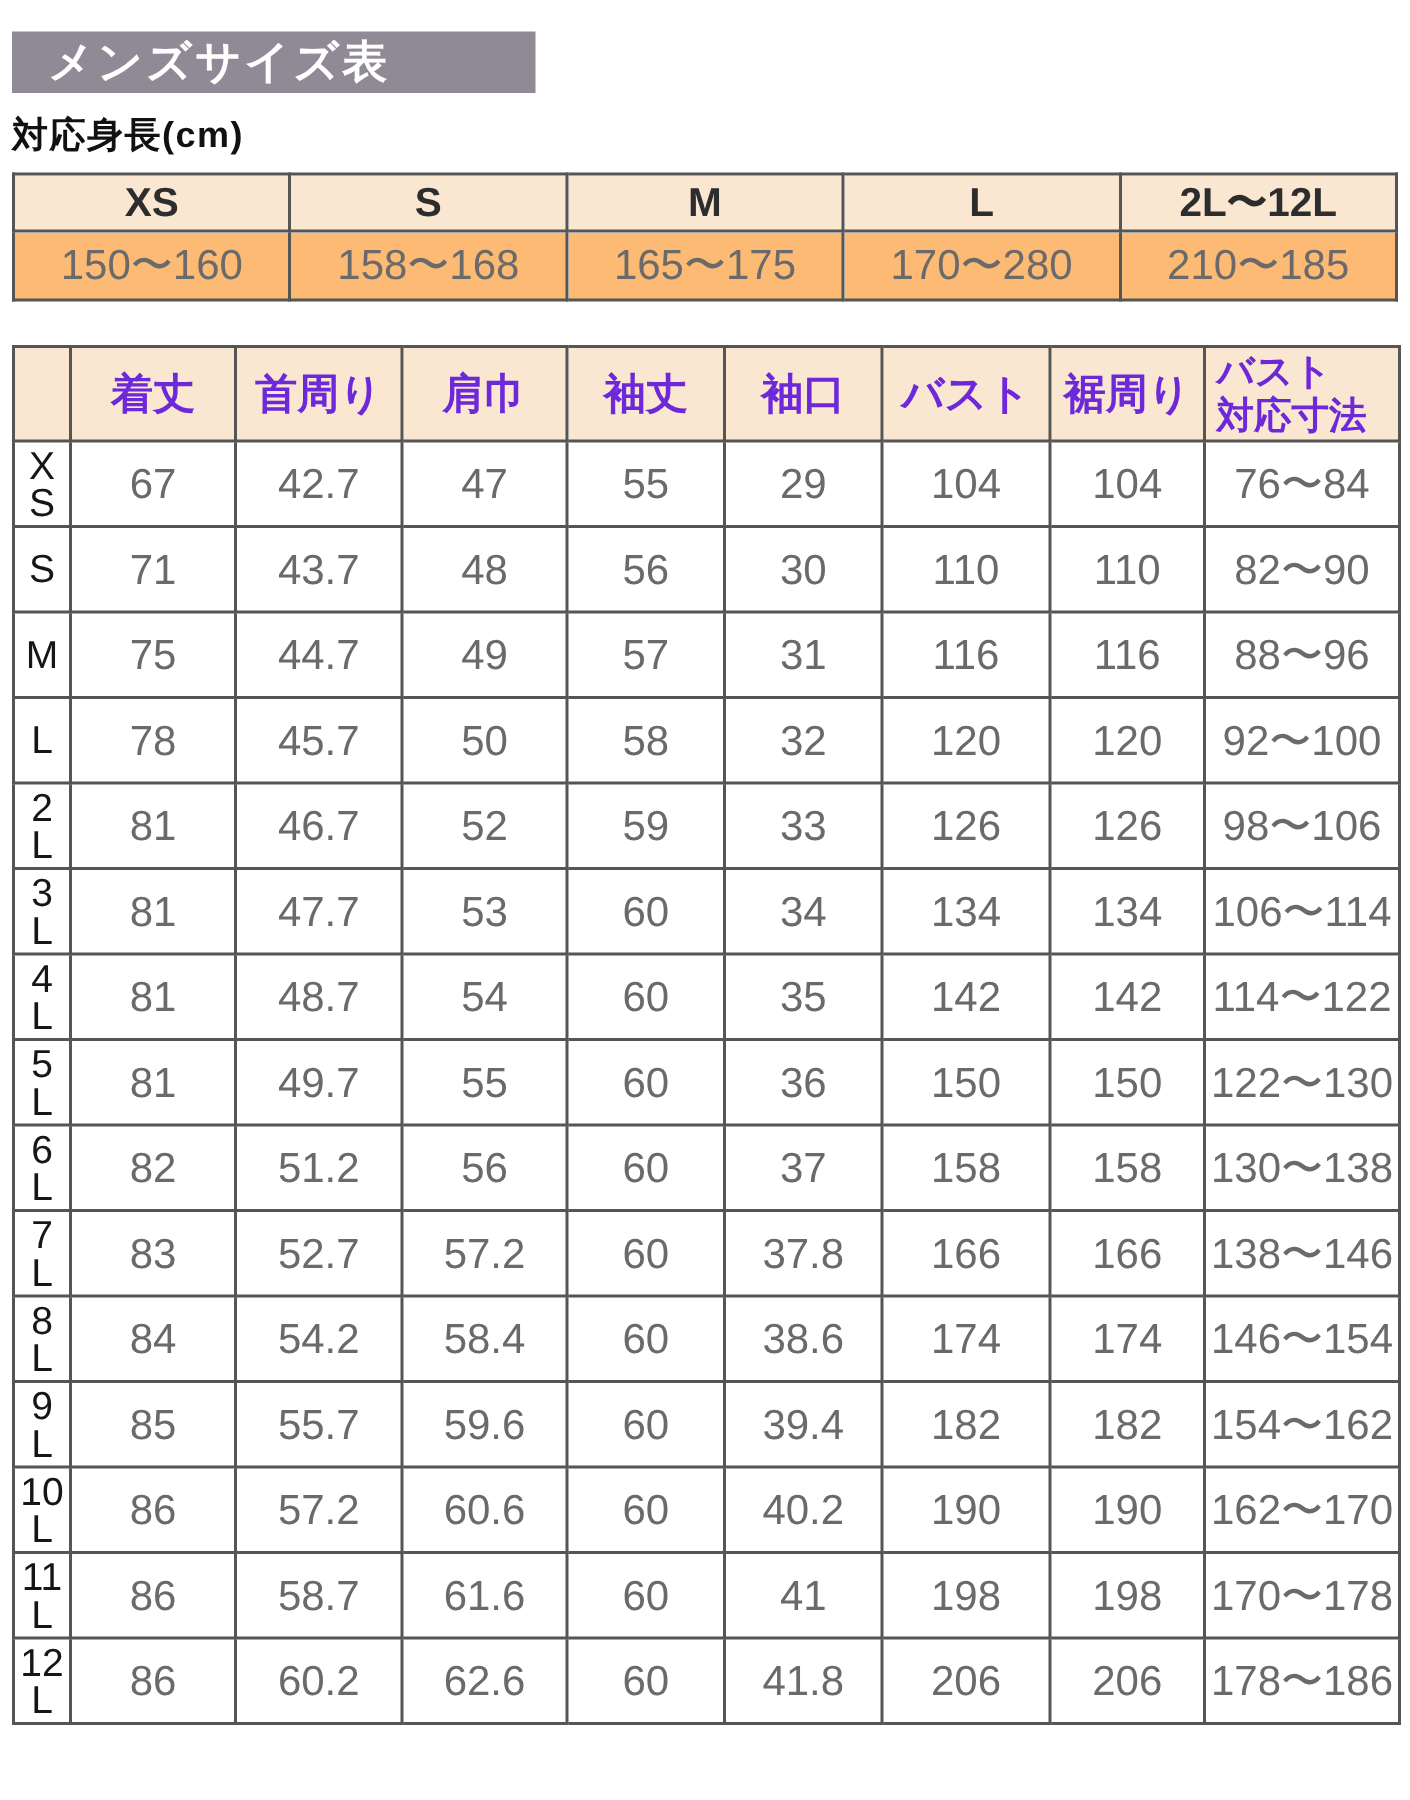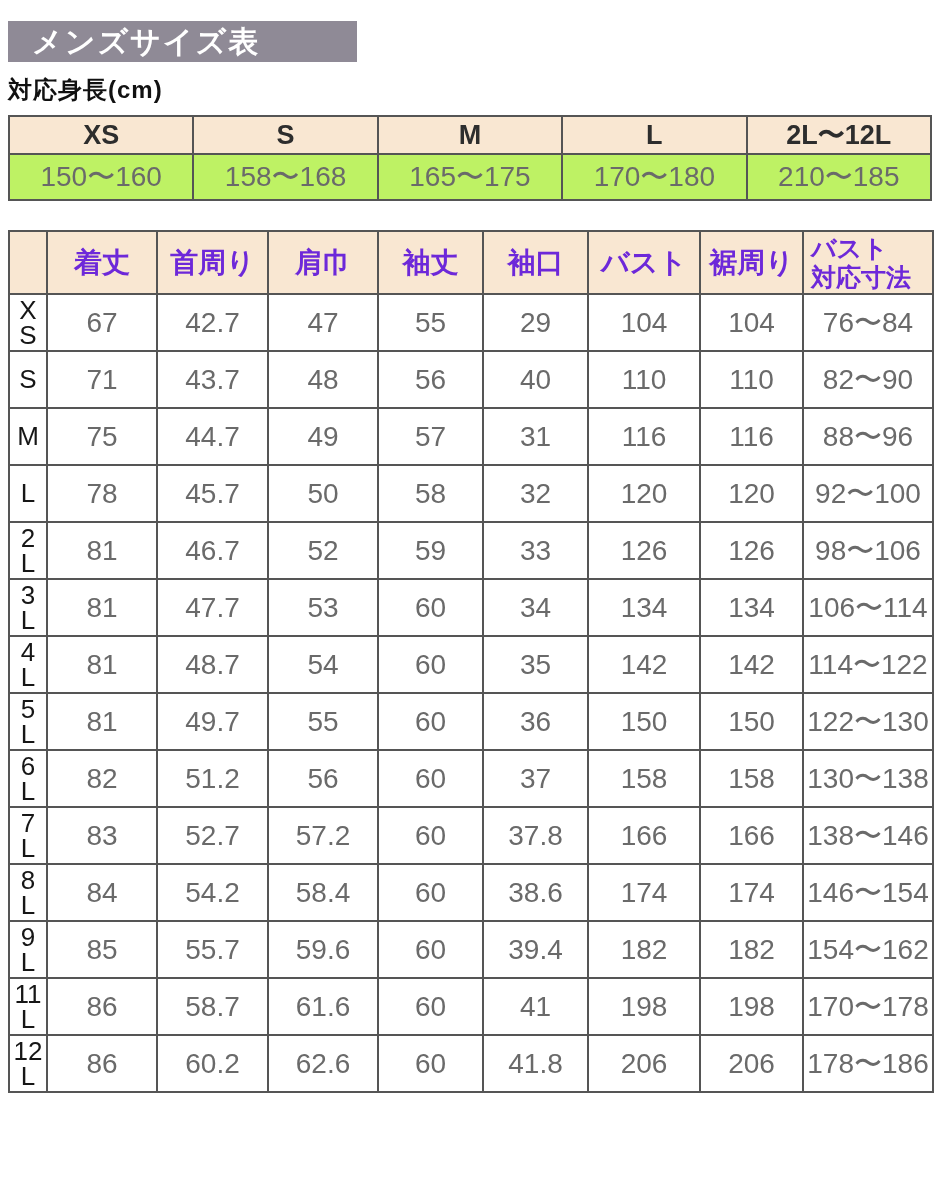--- a/index.html
+++ b/index.html
@@ -47,21 +47,21 @@
   }
   
   .height-table th {
     background: #f9e7d2;
     height: 31px;
     font-size: 27px;
     font-weight: bold;
     color: #2d2d2d;
   }
   .height-table td {
-    background: #bef264;
+    background: #fdba74;
     height: 44px;
     font-size: 28px;
     font-weight: normal;
     color: #6a6a6a;
   }
   
   .size-table {
     margin-top: 29px;
   }
   .size-table thead th {
@@ -111,21 +111,21 @@
           <th>M</th>
           <th>L</th>
           <th>2L〜12L</th>
         </tr>
     </thead>
     <tbody>
       <tr id="height-value-row">
           <td>150〜160</td>
           <td>158〜168</td>
           <td>165〜175</td>
-          <td>170〜180</td>
+          <td>170〜280</td>
           <td>210〜185</td>
         </tr>
     </tbody>
   </table>
 
   <table class="size-table">
     <colgroup>
       <col style="width:38px">
       <col style="width:110px">
       <col style="width:111px">
@@ -162,21 +162,21 @@
           <td class="value">104</td>
           <td class="value">104</td>
           <td class="value">76〜84</td>
         </tr>
         <tr>
           <td class="size-label">S</td>
           <td class="value">71</td>
           <td class="value">43.7</td>
           <td class="value">48</td>
           <td class="value">56</td>
-          <td class="value">40</td>
+          <td class="value">30</td>
           <td class="value">110</td>
           <td class="value">110</td>
           <td class="value">82〜90</td>
         </tr>
         <tr>
           <td class="size-label">M</td>
           <td class="value">75</td>
           <td class="value">44.7</td>
           <td class="value">49</td>
           <td class="value">57</td>
@@ -286,20 +286,32 @@
           <td class="value">85</td>
           <td class="value">55.7</td>
           <td class="value">59.6</td>
           <td class="value">60</td>
           <td class="value">39.4</td>
           <td class="value">182</td>
           <td class="value">182</td>
           <td class="value">154〜162</td>
         </tr>
         <tr>
+          <td class="size-label">10
+L</td>
+          <td class="value">86</td>
+          <td class="value">57.2</td>
+          <td class="value">60.6</td>
+          <td class="value">60</td>
+          <td class="value">40.2</td>
+          <td class="value">190</td>
+          <td class="value">190</td>
+          <td class="value">162〜170</td>
+        </tr>
+        <tr>
           <td class="size-label">11
 L</td>
           <td class="value">86</td>
           <td class="value">58.7</td>
           <td class="value">61.6</td>
           <td class="value">60</td>
           <td class="value">41</td>
           <td class="value">198</td>
           <td class="value">198</td>
           <td class="value">170〜178</td>

